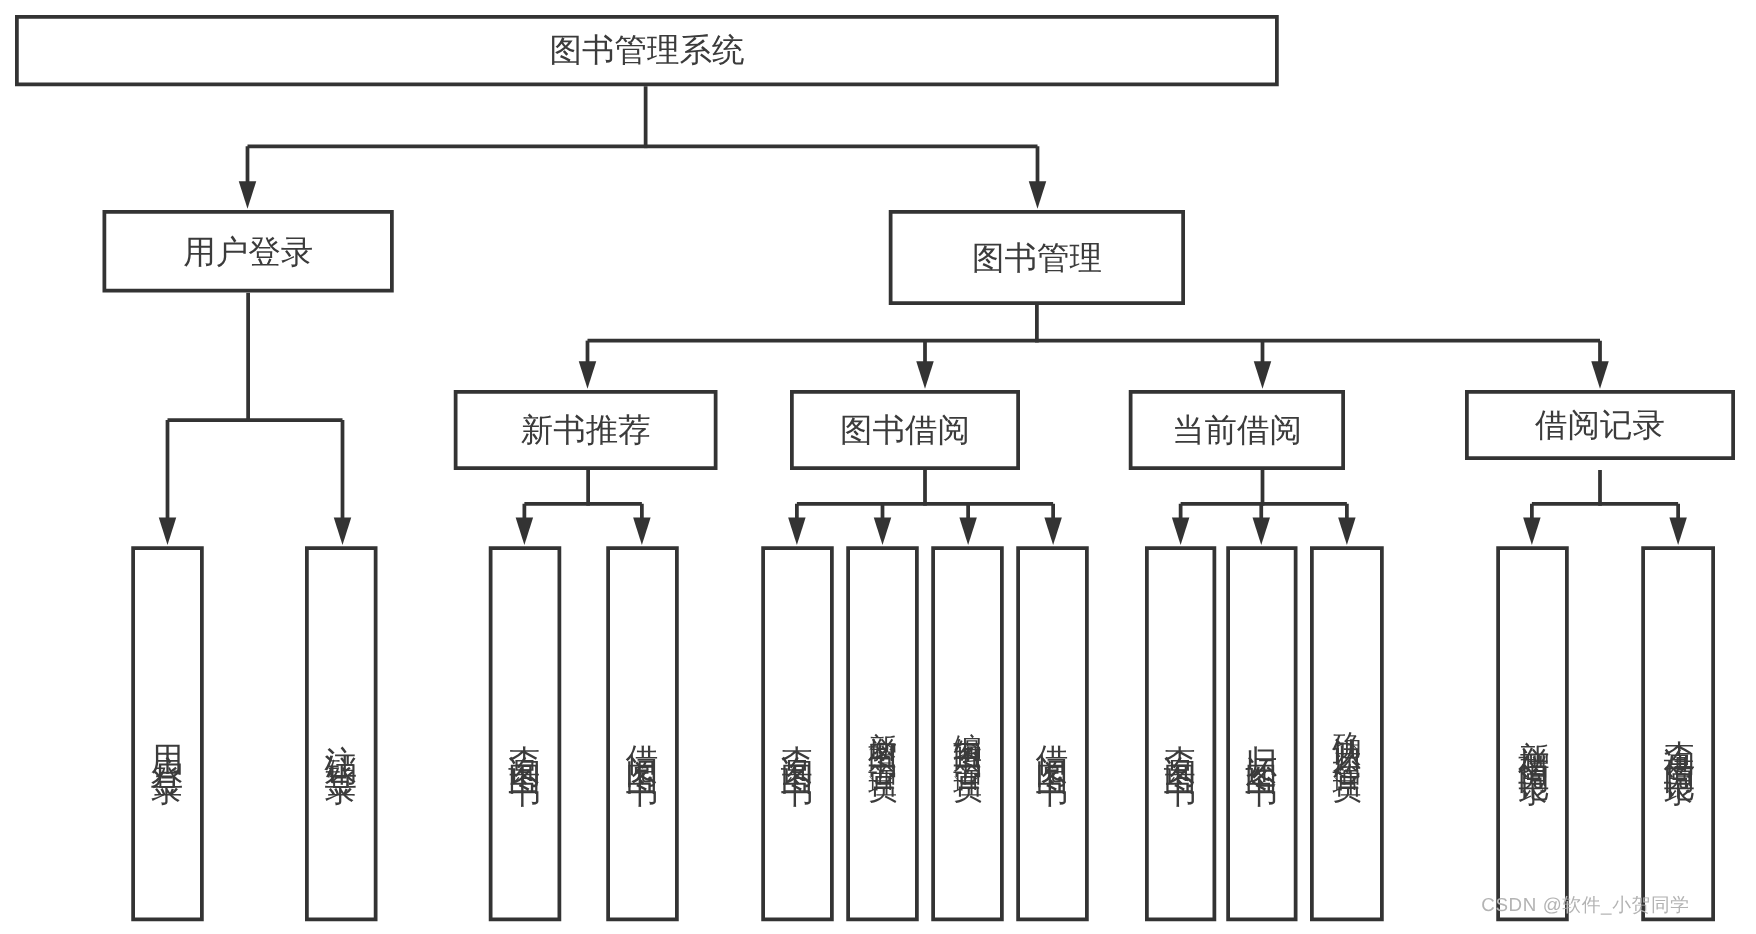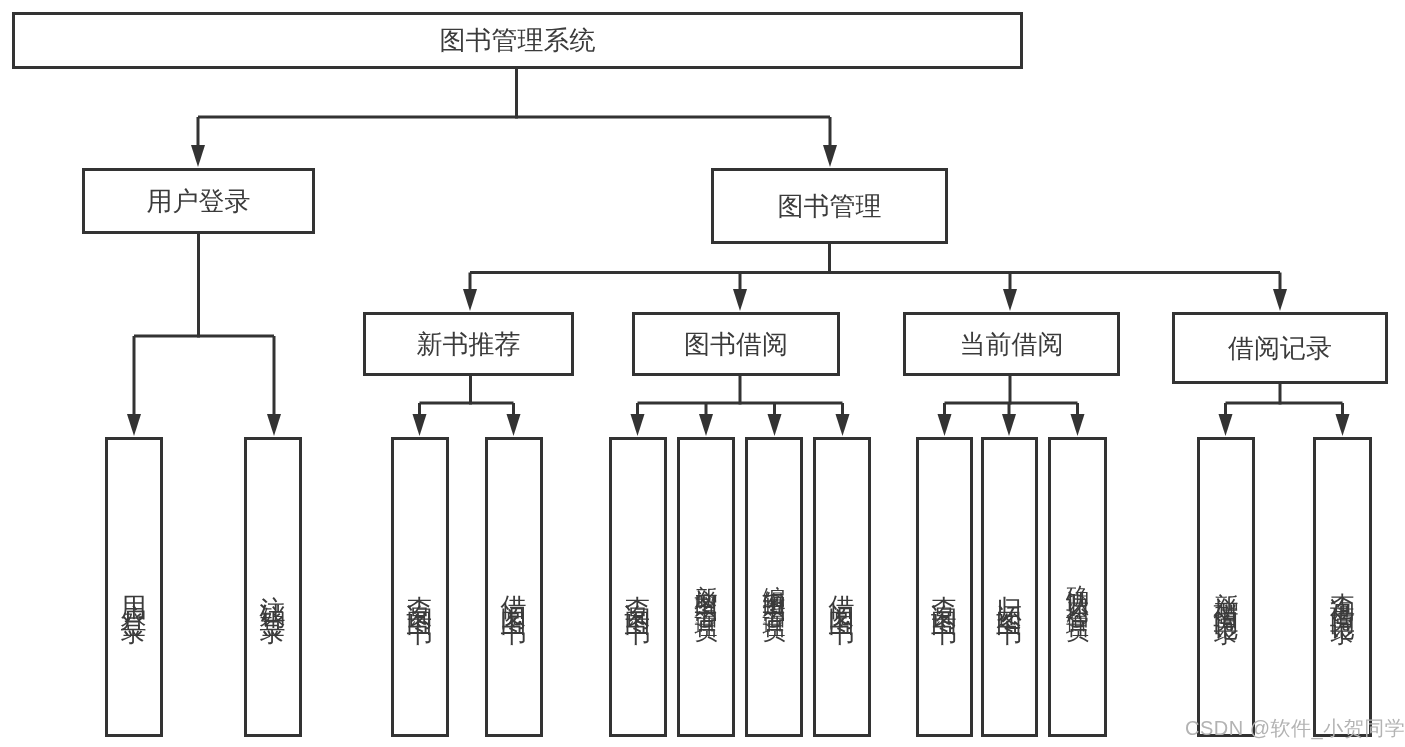--- a/index.html
+++ b/index.html
@@ -29,21 +29,21 @@
     letter-spacing:8px;
     line-height:1;
     padding-top:8px;
   }
   .leaf .vtext.v6 { letter-spacing:6px; font-size:25px; padding-top:6px; }
   .leaf .vtext.v9 { letter-spacing:5px; font-size:23px; padding-top:5px; }
   .watermark {
     position:absolute;
     left:1185px; top:715px;
     width:215px;
-    font-size:20px;
+    font-size:15px;
     color:#b3b3b3;
     z-index:5;
     white-space:nowrap;
     letter-spacing:0.5px;
   }
   line { stroke:#333333; stroke-width:3; }
   polygon { fill:#333333; }
 </style>
 </head>
 <body>
@@ -133,27 +133,27 @@
   <div class="node" style="left:82px; top:168px; width:233px; height:66px;">
     <span>用户登录</span>
   </div>
   <div class="node" style="left:711px; top:168px; width:237px; height:76px;">
     <span>图书管理</span>
   </div>
 
   <div class="node" style="left:363px; top:312px; width:211px; height:64px;">
     <span>新书推荐</span>
   </div>
-  <div class="node" style="left:632px; top:312px; width:208px; height:64px;">
+  <div class="node" style="left:632px; top:312px; width:184px; height:64px;">
     <span>图书借阅</span>
   </div>
-  <div class="node" style="left:903px; top:312px; width:217px; height:64px;">
+  <div class="node" style="left:903px; top:312px; width:173px; height:64px;">
     <span>当前借阅</span>
   </div>
-  <div class="node" style="left:1172px; top:312px; width:216px; height:72px;">
+  <div class="node" style="left:1172px; top:312px; width:216px; height:56px;">
     <span>借阅记录</span>
   </div>
 
   <div class="node leaf" style="left:105px; top:437px; width:58px; height:300px;">
     <span class="vtext">用户登录</span>
   </div>
   <div class="node leaf" style="left:244px; top:437px; width:58px; height:300px;">
     <span class="vtext">注销登录</span>
   </div>
 

